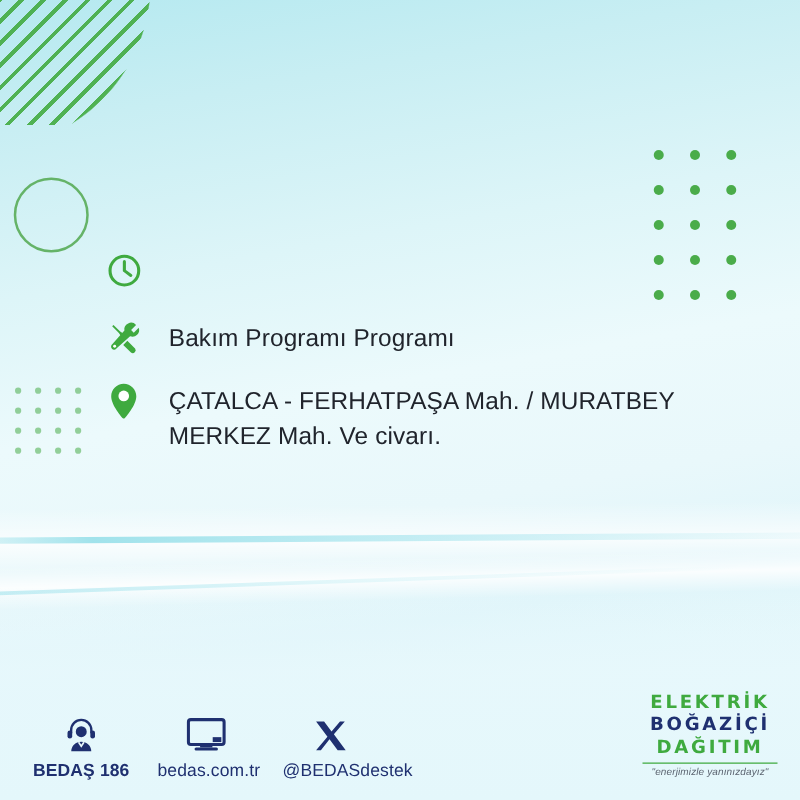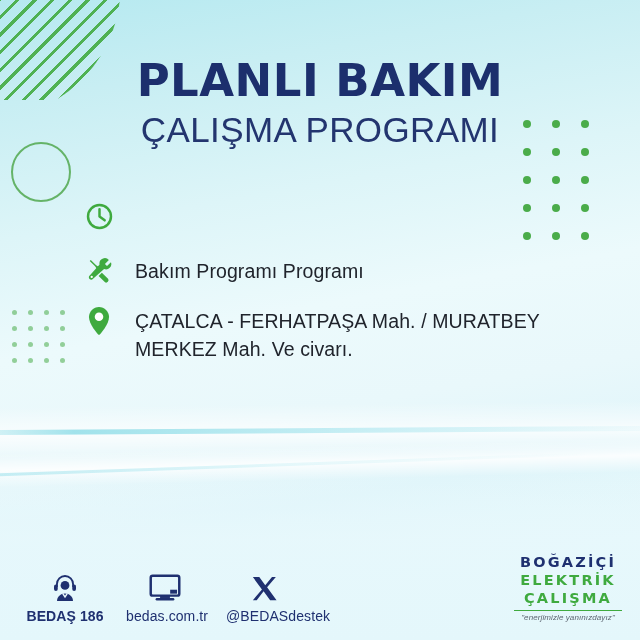--- a/index.html
+++ b/index.html
@@ -299,24 +299,20 @@
     <span class="dot"></span>
       <span class="dot"></span>
       <span class="dot"></span>
       <span class="dot"></span>
     <span class="dot"></span>
       <span class="dot"></span>
       <span class="dot"></span>
       <span class="dot"></span>
   </div>
 
-  <div class="headline">
-    <h1 class="title-main">PLANLI BAKIM</h1>
-    <h2 class="title-sub">ÇALIŞMA PROGRAMI</h2>
-  </div>
 
   <div class="info-list">
 
 
     <div class="info-row row-time">
       <div class="info-icon">
         <svg width="27" height="27" viewBox="0 0 24 24" aria-hidden="true">
           <circle cx="12" cy="12" r="10.2" fill="none" stroke="#3faa3f" stroke-width="2.2"></circle>
           <path d="M12 5.6V12l4.6 3.4" fill="none" stroke="#3faa3f" stroke-width="2.2" stroke-linecap="round" stroke-linejoin="round"></path>
         </svg>
@@ -380,20 +376,20 @@
         <svg width="28" height="28" viewBox="0 0 24 24" aria-hidden="true">
           <path d="M1.6 1.8h5.5l5.1 6.9 5.8-6.9h3.3l-7.5 8.8 8.1 11H16.4L10.8 14 4.9 21.6H1.6l7.8-9.2z" fill="#1f3070"></path>
         </svg>
       </div>
       <div class="contact-label light">@BEDASdestek</div>
     </div>
 
   </div>
 
   <div class="brand">
+    <div class="brand-line brand-2">ELEKTRİK</div>
     <div class="brand-line brand-1">BOĞAZİÇİ</div>
-    <div class="brand-line brand-2">ELEKTRİK</div>
-    <div class="brand-line brand-3">ÇALIŞMA</div>
+    <div class="brand-line brand-3">DAĞITIM</div>
     <div class="brand-rule"></div>
     <div class="brand-tag">"enerjimizle yanınızdayız"</div>
   </div>
 
 </div>
 
 </body></html>

